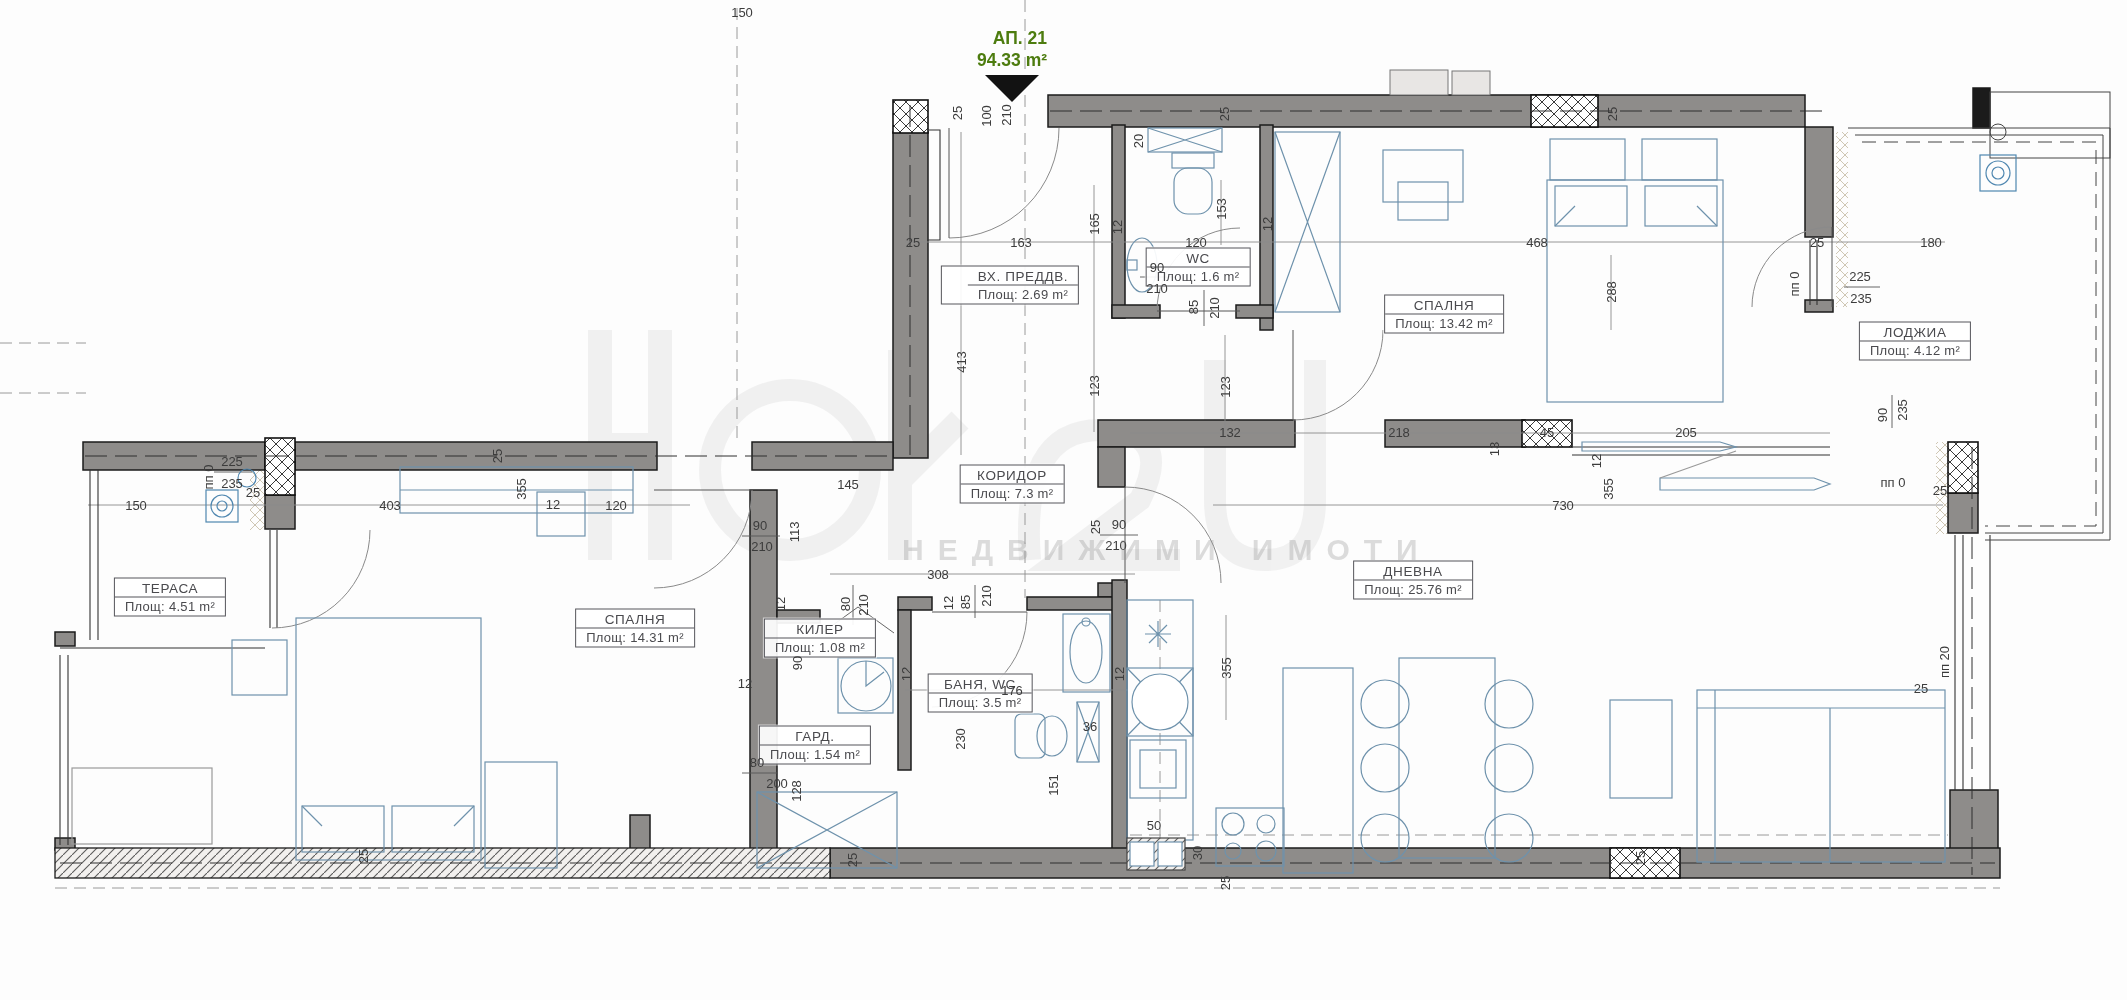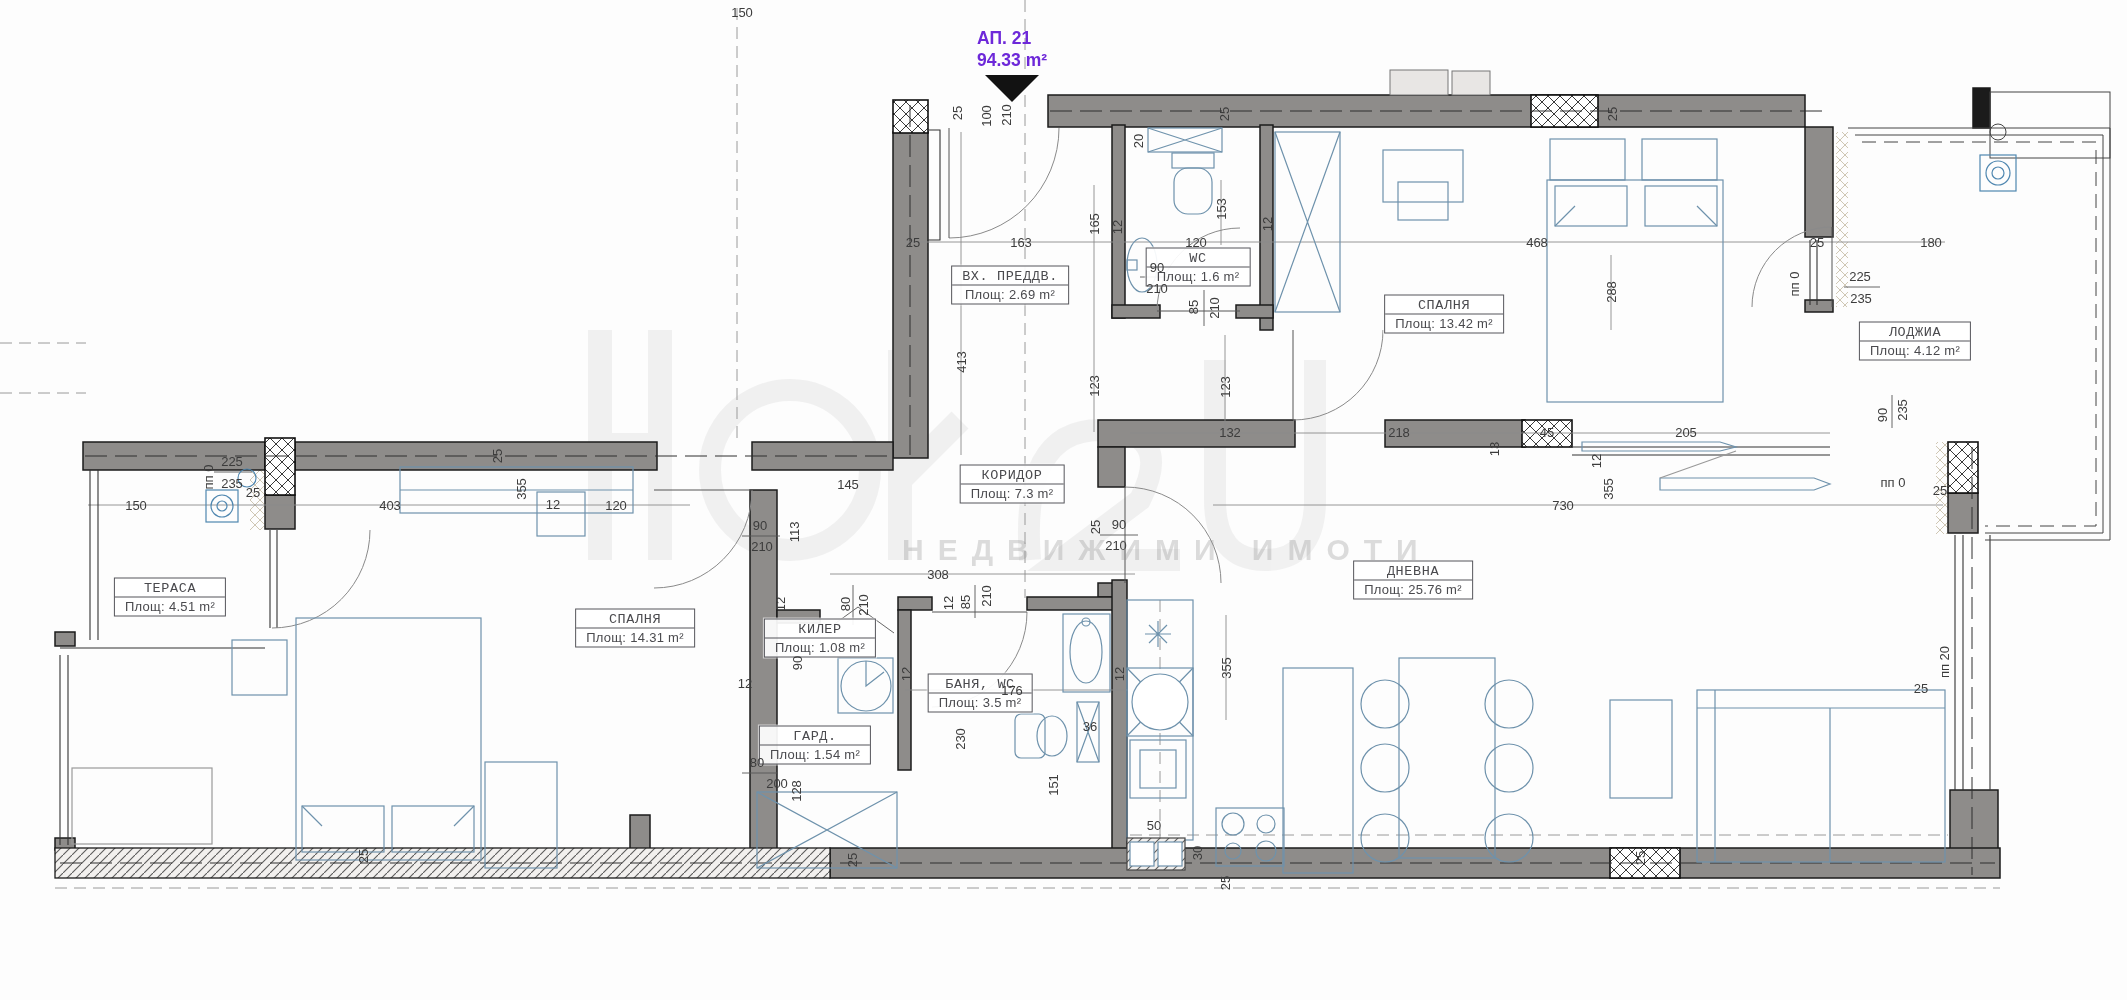--- a/index.html
+++ b/index.html
@@ -5,24 +5,24 @@
   html,body{margin:0;padding:0;}
   body{width:2127px;height:1000px;position:relative;background:#fdfdfd;
        font-family:"Liberation Sans",sans-serif;overflow:hidden;}
   #drawing{position:absolute;left:0;top:0;}
   .overlay{position:absolute;left:0;top:0;width:2127px;height:1000px;pointer-events:none;}
   .dim{position:absolute;transform:translate(-50%,-50%);font-size:13px;color:#3c3c3c;
        white-space:nowrap;line-height:1;}
   .dim.rot{transform:translate(-50%,-50%) rotate(-90deg);}
   .room-box{position:absolute;transform:translate(-50%,-50%);border:1px solid #55555a;
        background:rgba(255,255,255,0.93);text-align:center;color:#4a4a4e;box-shadow:0 0 0 1px rgba(255,255,255,0.6);}
-  .room-box .rname{padding:2px 10px 1px;border-bottom:1px solid #55555a;font-size:13.5px;letter-spacing:0.6px;font-family:Liberation Mono, monospace;}
+  .room-box .rname{padding:2px 10px 1px;border-bottom:1px solid #55555a;font-size:13.5px;letter-spacing:0.6px;}
   .room-box .rarea{padding:1px 10px 2px;font-size:13px;letter-spacing:0.3px;}
   .title-block{position:absolute;left:1012px;top:28px;transform:translateX(-50%);
-       text-align:left;color:#6d28d9;font-weight:bold;}
+       text-align:right;color:#4d7c0f;font-weight:bold;}
   .title-block .tl{font-size:17.5px;line-height:1.25;}
   .tri{width:0;height:0;border-left:27px solid transparent;border-right:27px solid transparent;
        border-top:27px solid #121212;margin:3px auto 0;}
   .watermark-tagline{position:absolute;left:902px;top:533px;font-size:30px;letter-spacing:14px;
        color:#8f8f8f;opacity:0.30;font-weight:bold;}
 </style>
 </head>
 <body>
 
 <svg id="drawing" width="2127" height="1000" viewBox="0 0 2127 1000">
@@ -274,21 +274,21 @@
     <path d="M1660 478 H1814 L1830 484 L1814 490 H1660 Z"></path>
     <path d="M1736 451 L1660 478" stroke="#999"></path>
 
     <rect x="1697" y="690" width="248" height="172"></rect>
     <path d="M1715 690 V862 M1697 708 H1945 M1830 708 V862"></path>
     <rect x="1610" y="700" width="62" height="98"></rect>
   </g>
 </svg>
 
 <div class="overlay" id="labels">
-    <div class="room-box" style="left: 1010px; top: 285px;">
+    <div class="room-box" style="left: 1010px; top: 285px; padding-left: 26px;">
       <div class="rname">ВХ. ПРЕДДВ.</div>
       <div class="rarea">Площ: 2.69 m²</div>
     </div>
     <div class="room-box" style="left: 1198px; top: 267px;">
       <div class="rname">WC</div>
       <div class="rarea">Площ: 1.6 m²</div>
     </div>
     <div class="room-box" style="left: 1444px; top: 314px;">
       <div class="rname">СПАЛНЯ</div>
       <div class="rarea">Площ: 13.42 m²</div>

